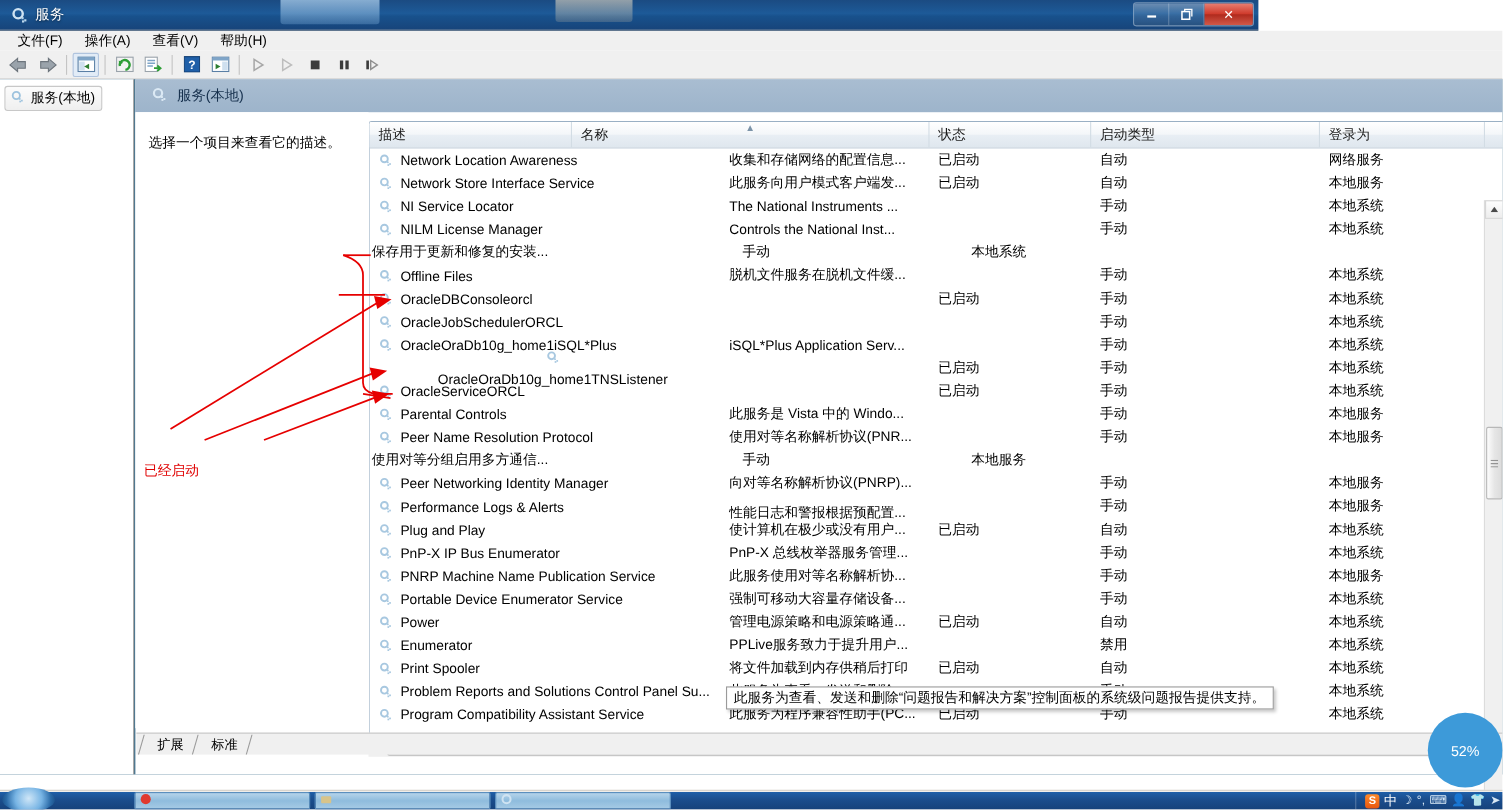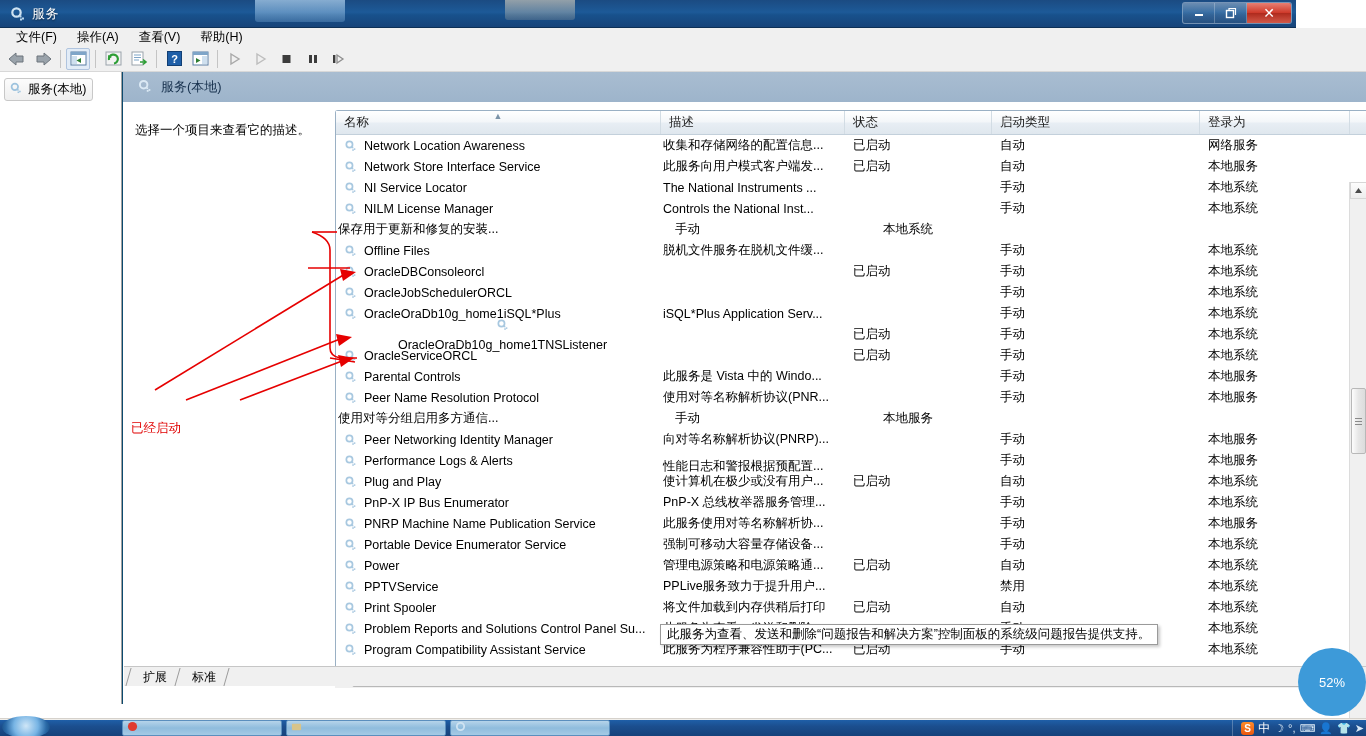--- a/index.html
+++ b/index.html
@@ -12,23 +12,24 @@
     background: #ffffff;
   }
   #root {
     position: relative;
     width: 1366px; height: 736px;
     background: #ffffff;
   }
 
   
   .titlebar {
-    position: absolute; left: 0; top: 0; width: 1296px; height: 28px;
+    position: absolute; left: 0; top: 0; width: 1144px; height: 28px;
     background: linear-gradient(to bottom, #1b4b82 0%, #1d5a98 45%, #18518c 55%, #17447a 100%);
     border-bottom: 1px solid #0d3056;
+    font-family: Liberation Mono, monospace;
   }
   .tb-glass {
     position: absolute; left: 255px; top: 0; width: 90px; height: 22px;
     background: linear-gradient(to bottom, rgba(170,205,235,.75), rgba(120,170,215,.35));
     border-radius: 0 0 3px 3px;
   }
   .tb-glass2 {
     position: absolute; left: 505px; top: 0; width: 70px; height: 20px;
     background: linear-gradient(to bottom, rgba(210,205,190,.65), rgba(180,175,160,.25));
     border-radius: 0 0 3px 3px;
@@ -452,26 +453,26 @@
         </span>
         <span class="panehead-title">服务(本地)</span>
       </div>
 
       <div class="desc-col">
         <div>选择一个项目来查看它的描述。</div>
       </div>
 
       <div class="listwrap">
         <div class="lvheader" id="lv-header">
+            <div class="lvh" style="width: 184px;">
+              <span>描述</span>
+            </div>
             <div class="lvh" style="width: 325px;">
               <span>名称</span>
               <span class="sortarrow">▲</span>
-            </div>
-            <div class="lvh" style="width: 184px;">
-              <span>描述</span>
             </div>
             <div class="lvh" style="width: 147px;">
               <span>状态</span>
             </div>
             <div class="lvh" style="width: 208px;">
               <span>启动类型</span>
             </div>
             <div class="lvh" style="width: 150px;">
               <span>登录为</span>
             </div>
@@ -895,21 +896,21 @@
                     <g fill="none" stroke="#a8c8e0" stroke-width="2.2">
                       <circle cx="7" cy="7" r="4"></circle>
                     </g>
                     <g fill="#a8c8e0">
                       <rect x="10" y="10" width="2" height="2"></rect>
                       <rect x="12.6" y="12" width="2" height="2"></rect>
                       <rect x="10.6" y="13.2" width="2" height="2"></rect>
                     </g>
                   </svg>
                 </span>
-                <span>PPTVService</span>
+                <span>Enumerator</span>
               </div>
               <div class="cell desc" style="width: 184px;">PPLive服务致力于提升用户...</div>
               <div class="cell status" style="width: 147px;"></div>
               <div class="cell startup" style="width: 208px;">禁用</div>
               <div class="cell logon" style="width: 150px;">本地系统</div>
             </div>
             <div class="row">
               <div class="cell name" style="width: 325px;">
                 <span style="display: flex;">
                   <svg class="gear" width="14" height="14" viewBox="0 0 18 18">

